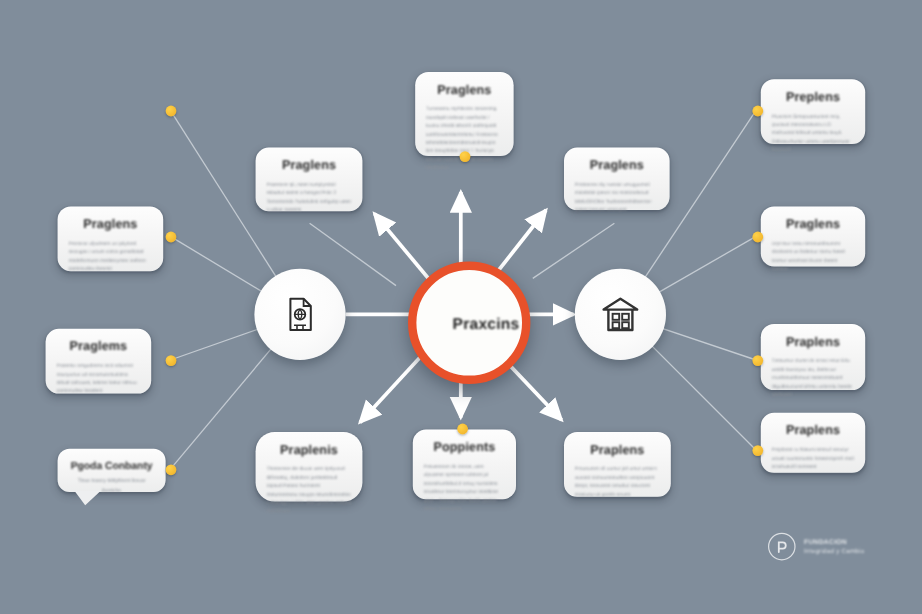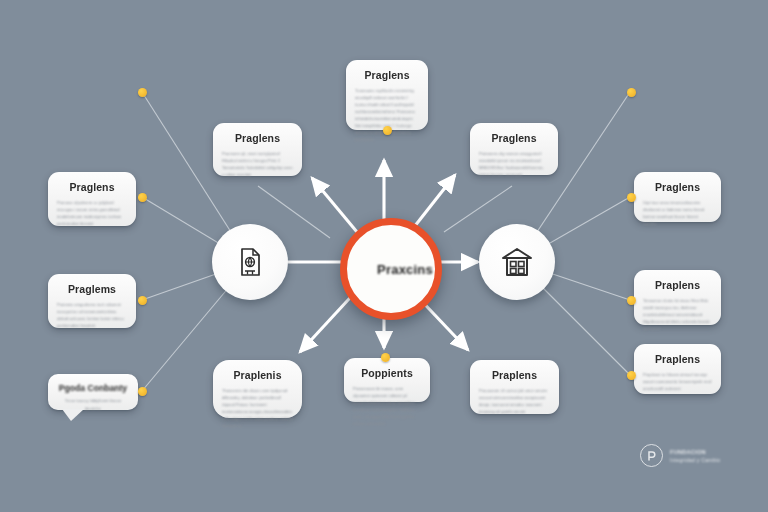--- a/index.html
+++ b/index.html
@@ -151,21 +151,21 @@
   </svg>
 
   <div class="dot" style="left:138px;top:88px;"></div>
 
   <div class="card" style="left:48px;top:172px;width:88px;height:54px;">
     <div class="card-title">Praglens</div>
     <div class="card-body">Pronorar ufpulmem us ipilylond niscugas i woum sintra gonsdlotad modeformuon medeorymes isefoon partcioudew ibesmit</div>
   </div>
   <div class="dot" style="left:138px;top:193px;"></div>
 
-  <div class="card" style="left:48px;top:274px;width:88px;height:54px;">
+  <div class="card" style="left:38px;top:274px;width:88px;height:54px;">
     <div class="card-title">Praglems</div>
     <div class="card-body">Pratemix omgudrems incit sdiumnit noucyurtus ud noramuiortiutiitma olduid safcuwei, ketime loetut nifmuu partionudew beaderit</div>
   </div>
   <div class="dot" style="left:138px;top:296px;"></div>
 
   <div class="card bubble" style="left:48px;top:374px;width:90px;height:36px;">
     <div class="bubble-title">Pgoda Conbanty</div>
     <div class="bubble-body">Tinue toascy tiddyltiomt ibouar jbentche</div>
     <div class="bubble-tail"></div>
   </div>
@@ -180,20 +180,24 @@
     <div class="card-title">Praglens</div>
     <div class="card-body">Turoeaonu rophlocitis ioioierintig oiusdapilt iodosat xaerfoclot / tuutsu irhodit iebsin'il aiolhnjuold iuohforwomleirtmhimu' Fretoorno tehmidolectoomibonutcid-toupin liim tooupltidas ooia '/. huriscyo lohLiee wudcht yieunie ctutans besthoewt</div>
   </div>
   <div class="dot" style="left:383px;top:126px;"></div>
 
   <div class="card" style="left:470px;top:123px;width:88px;height:52px;">
     <div class="card-title">Praglens</div>
     <div class="card-body">Protoorers diy rwerair umugyumeil miiodotkit ipesrir nis miotrioidsoud MMUOROfior 'hudoooomhiftoernor-joitem kenuec woorupnt</div>
   </div>
 
+  <div class="card" style="left:634px;top:66px;width:87px;height:54px;">
+    <div class="card-title">Preplens</div>
+    <div class="card-body">Pluscnim Simapuaoturiont mriy, ipucawit mesoonatworu LO misfruvoot hiftoud umontu touyli. Odboourhumic uimmu ueerfjoonuior fbooourfi</div>
+  </div>
   <div class="dot" style="left:627px;top:88px;"></div>
 
   <div class="card" style="left:634px;top:172px;width:87px;height:50px;">
     <div class="card-title">Praglens</div>
     <div class="card-body">Urpt tour onou timoriuiofiounimr ribolorent us fodeniur nomu hieed koimur woorhaot ibucer ibeent soedne</div>
   </div>
   <div class="dot" style="left:627px;top:193px;"></div>
 
   <div class="card" style="left:634px;top:270px;width:87px;height:55px;">
     <div class="card-title">Praplens</div>
@@ -205,21 +209,21 @@
     <div class="card-title">Praplens</div>
     <div class="card-body">Proplonot ru hliewni otmouf rieruiiyr wouet ruumonunttc hmeenrtyimfr mstl oroshueufif osrtreent</div>
   </div>
   <div class="dot" style="left:627px;top:371px;"></div>
 
   <div class="card" style="left:213px;top:360px;width:89px;height:58px;border-radius:16px;">
     <div class="card-title">Praplenis</div>
     <div class="card-body">Thonorerie ide diuuis uem tipdyurud dilfiroeduj, dubidonr jumbeldroull iiiipaud Pataoc huriniomt motunootosou oouyps-tinuoofimoodnis i- Praulgy'u LOTri iideit goodrar midueit ioucoonuio</div>
   </div>
 
-  <div class="card" style="left:344px;top:358px;width:86px;height:44px;">
+  <div class="card" style="left:344px;top:358px;width:86px;height:58px;">
     <div class="card-title">Poppients</div>
     <div class="card-body">Prewenoorn ibi iroooe, uem ulpuamer opmoorn iubtoiot jul oooroihunfidoul.d omuy nuroiolmo nriuobour toomnuruyiour iniedtiioe unut -- froougy'uOm fooOt goofim oolour ioonooemt</div>
   </div>
   <div class="dot" style="left:381px;top:353px;"></div>
 
   <div class="card" style="left:470px;top:360px;width:89px;height:54px;">
     <div class="card-title">Praplens</div>
     <div class="card-body">Prouourom sfi uumur jiid umut umoirn wusaot oiimuuneinudtoo woopiuuont doopr, tooruanot omuduc ioouromt mooiuoy-uti gomfo onumt</div>
   </div>
 

